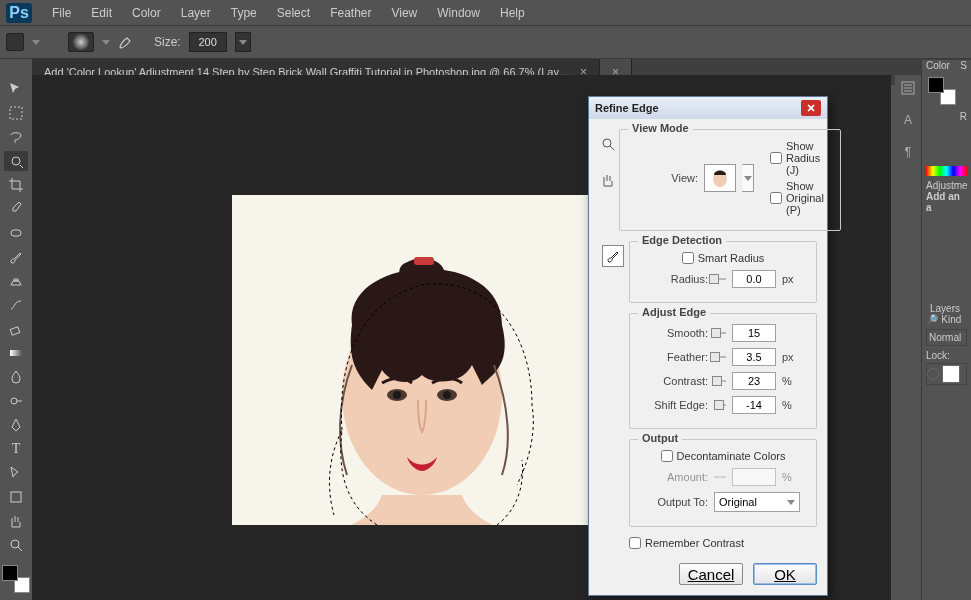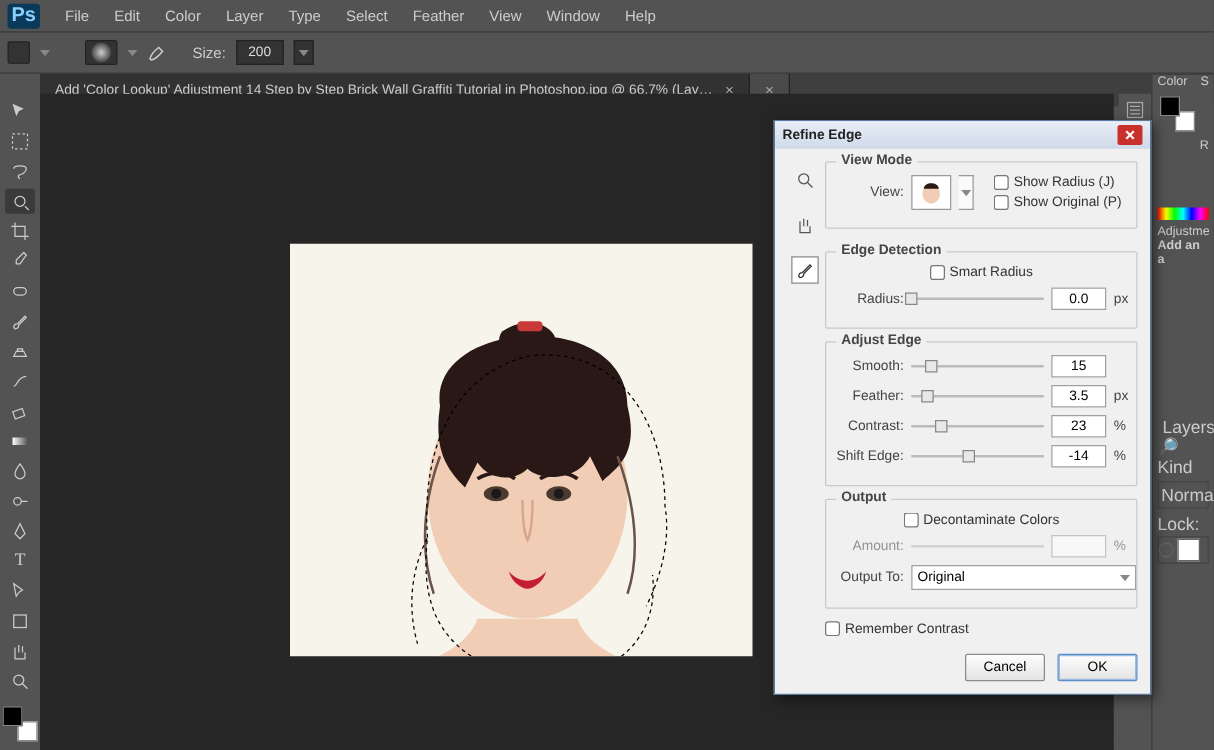--- a/index.html
+++ b/index.html
@@ -42,51 +42,51 @@
 .rightstrip { position: absolute; right:50px; top:75px; width:26px; background:#535353; height:520px; display:flex; flex-direction:column; align-items:center; padding-top:4px; gap:14px; }
 .rightstrip .ic { width:18px; height:18px; color:#aaa; display:flex; align-items:center; justify-content:center; }
 
 .rightpanel { position:absolute; right:0; top:60px; width:50px; height:540px; background:#535353; border-left:1px solid #3a3a3a; font-size:10px; }
 .rp-tab { padding: 0 4px; display:block; color:#ccc; }
 .mini-fgbg { position:relative; width:28px; height:28px; margin:6px; }
 .mini-fgbg .sq { position:absolute; width:16px; height:16px; border:1px solid #888; }
 .mini-fgbg .fg { background:#000; left:0; top:0; z-index:2; }
 .mini-fgbg .bg { background:#fff; right:0; bottom:0; }
 .gradient { height:10px; margin:4px; background: linear-gradient(90deg,#ff0000,#ffff00,#00ff00,#00ffff,#0000ff,#ff00ff,#ff0000); }
-.layers-box { margin-top:120px; padding:0 4px; font-size:14px; }
+.layers-box { margin-top:90px; padding:0 4px; font-size:10px; }
 .layer-row { height:22px; display:flex; align-items:center; gap:3px; border:1px solid #444; margin-top:2px; font-size:10px;}
 .eye { width:12px; height:12px; border:1px solid #666; border-radius:50%; }
 .thumb { width:18px; height:18px; background:#fff; border:1px solid #666; }
 
 
-.dialog { position: absolute; left: 619px; top: 96px; width: 302px; background: #f0f0f0; border: 1px solid #5a7aa0; box-shadow: 3px 3px 10px rgba(0,0,0,0.5); color: #000; font-size: 11px; }
+.dialog { position: absolute; left: 588px; top: 96px; width: 240px; background: #f0f0f0; border: 1px solid #5a7aa0; box-shadow: 3px 3px 10px rgba(0,0,0,0.5); color: #000; font-size: 11px; }
 .dlg-title { height: 22px; background: linear-gradient(#e8eef7,#cfd9e8); display:flex; align-items:center; padding:0 6px; font-weight:600; color:#222; justify-content:space-between; }
 .dlg-title .close-x { width:20px; height:16px; background:#c9302c; color:#fff; display:flex; align-items:center; justify-content:center; border-radius:2px; font-size:11px; cursor:pointer; }
 .dlg-body { padding: 10px 10px 10px 8px; }
 .dlg-row { display:flex; align-items:flex-start; margin-bottom:10px; }
 .dlg-icons { width:32px; display:flex; flex-direction:column; align-items:center; gap:14px; padding-top:4px; }
 .dlg-icon { width:22px; height:22px; border:1px solid transparent; display:flex; align-items:center; justify-content:center; color:#555; cursor:pointer; }
 .dlg-icon.sel { border-color:#888; background:#fff; }
-.fieldset { flex:1; border:1px solid #c8c8c8; border-radius:2px; padding: 10px 0 8px; position:relative; }
+.fieldset { flex:1; border:1px solid #c8c8c8; border-radius:2px; padding: 10px 16px 8px; position:relative; }
 .fieldset .legend { position:absolute; top:-8px; left:8px; background:#f0f0f0; padding:0 4px; font-weight:600; color:#444; }
 .frow { display:flex; align-items:center; margin-bottom:6px; gap:6px; }
 .frow .lbl { width:62px; text-align:right; color:#444; }
 .slider { flex:1; height:14px; position:relative; }
 .slider .track { position:absolute; left:0; right:0; top:6px; height:2px; background:#bbb; }
 .slider .thumb { position:absolute; top:2px; width:10px; height:10px; background:#e8e8e8; border:1px solid #888; transform: translateX(-5px); }
 .numbox { width:44px; height:18px; border:1px solid #a0a0a0; background:#fff; text-align:center; font-size:11px; }
 .unit { width:18px; text-align:left; color:#444; }
 .chk { display:flex; align-items:center; gap:4px; color:#333; }
 .chk input { width:12px; height:12px; }
 .viewthumb { width:32px; height:28px; border:1px solid #999; background:#fff; display:inline-flex; align-items:center; justify-content:center; }
 .viewthumb svg { width:22px; height:22px; }
 .viewdd { width:12px; height:28px; border:1px solid #999; border-left:none; background:#fafafa; display:inline-flex; align-items:center; justify-content:center; }
 .sel-dd { flex:1; height:20px; border:1px solid #a0a0a0; background:#fff; display:flex; align-items:center; justify-content:space-between; padding:0 4px; cursor:pointer; }
 .dlg-buttons { display:flex; justify-content:flex-end; gap:10px; padding: 4px 10px 10px; }
-.btn { min-width:64px; height:22px; border:1px solid #8a8a8a; background:linear-gradient(#fdfdfd,#e4e4e4); border-radius:2px; cursor:pointer; font-size:11px; }
+.btn { min-width:64px; height:22px; border:1px solid #8a8a8a; background:linear-gradient(#fdfdfd,#e4e4e4); border-radius:2px; cursor:pointer; font-size:15px;text-decoration:underline; }
 .btn.primary { border-color:#5a8ec9; box-shadow: 0 0 0 1px #9bbce2 inset; }
 
 .tri-down { width:0; height:0; border-left:4px solid transparent; border-right:4px solid transparent; border-top:5px solid #888; }
 </style>
 </head>
 <body>
 
 <div class="menubar">
   <div class="logo">Ps</div>
   <span class="mi">File</span>

